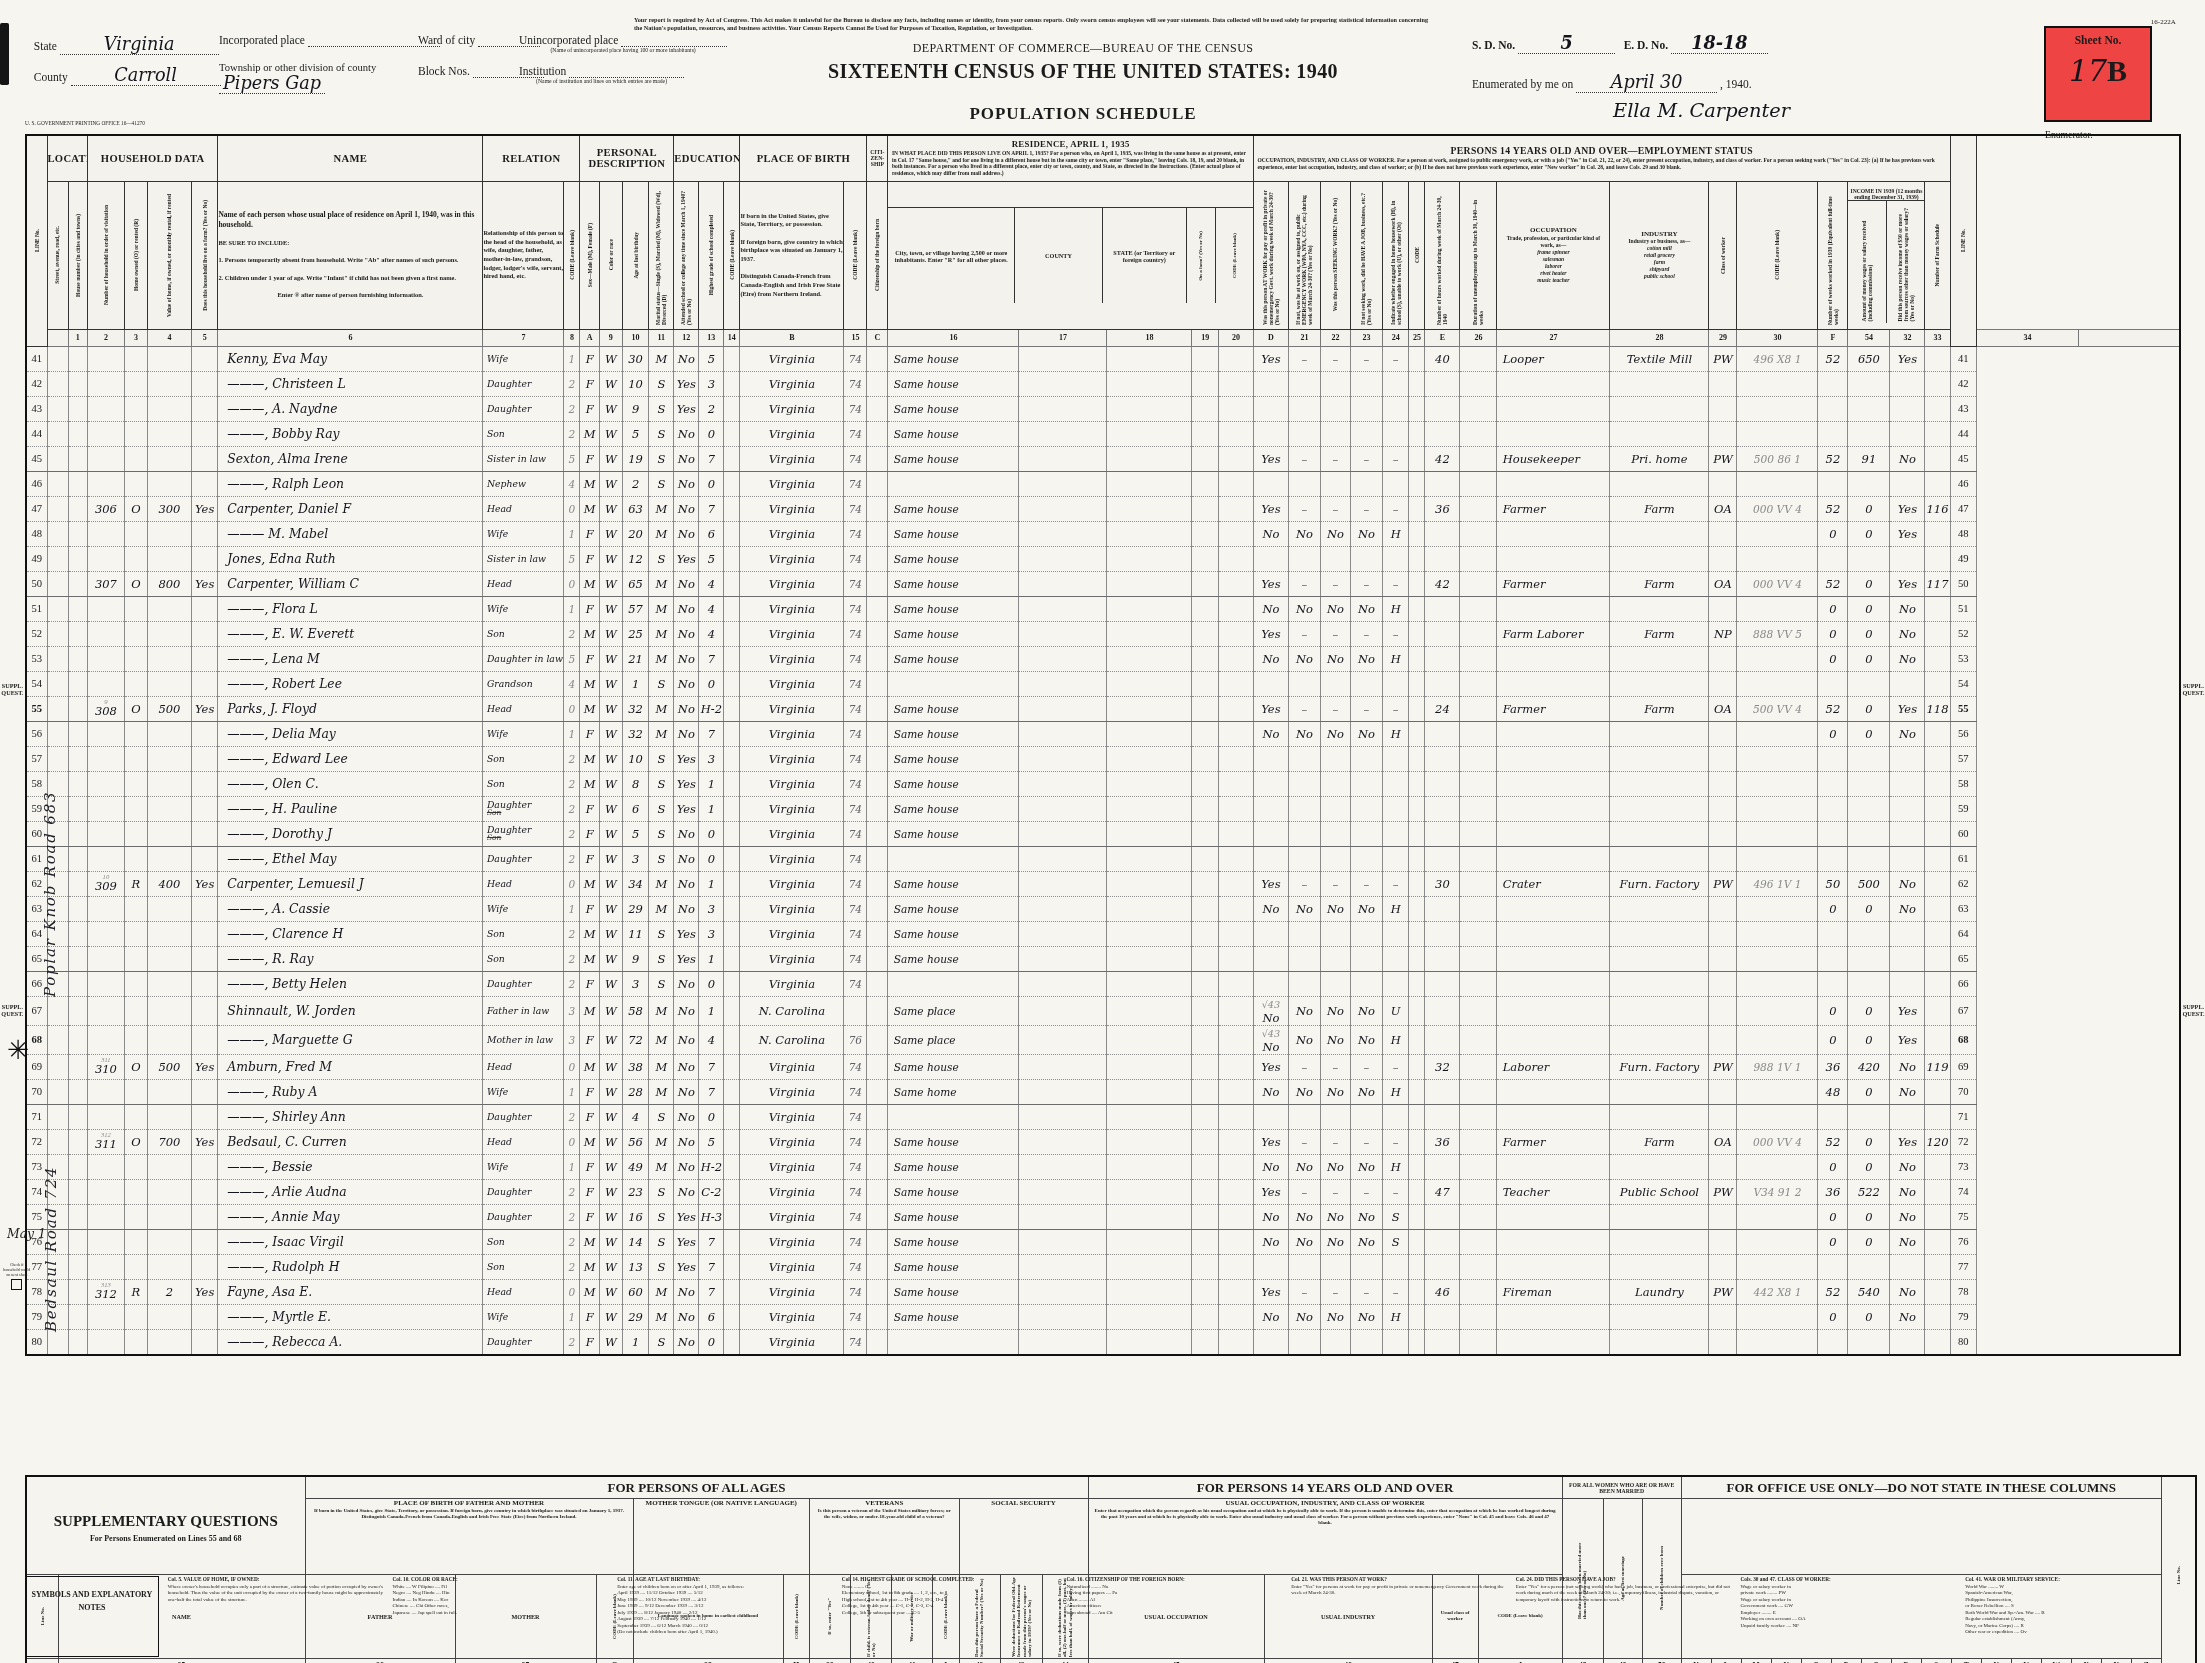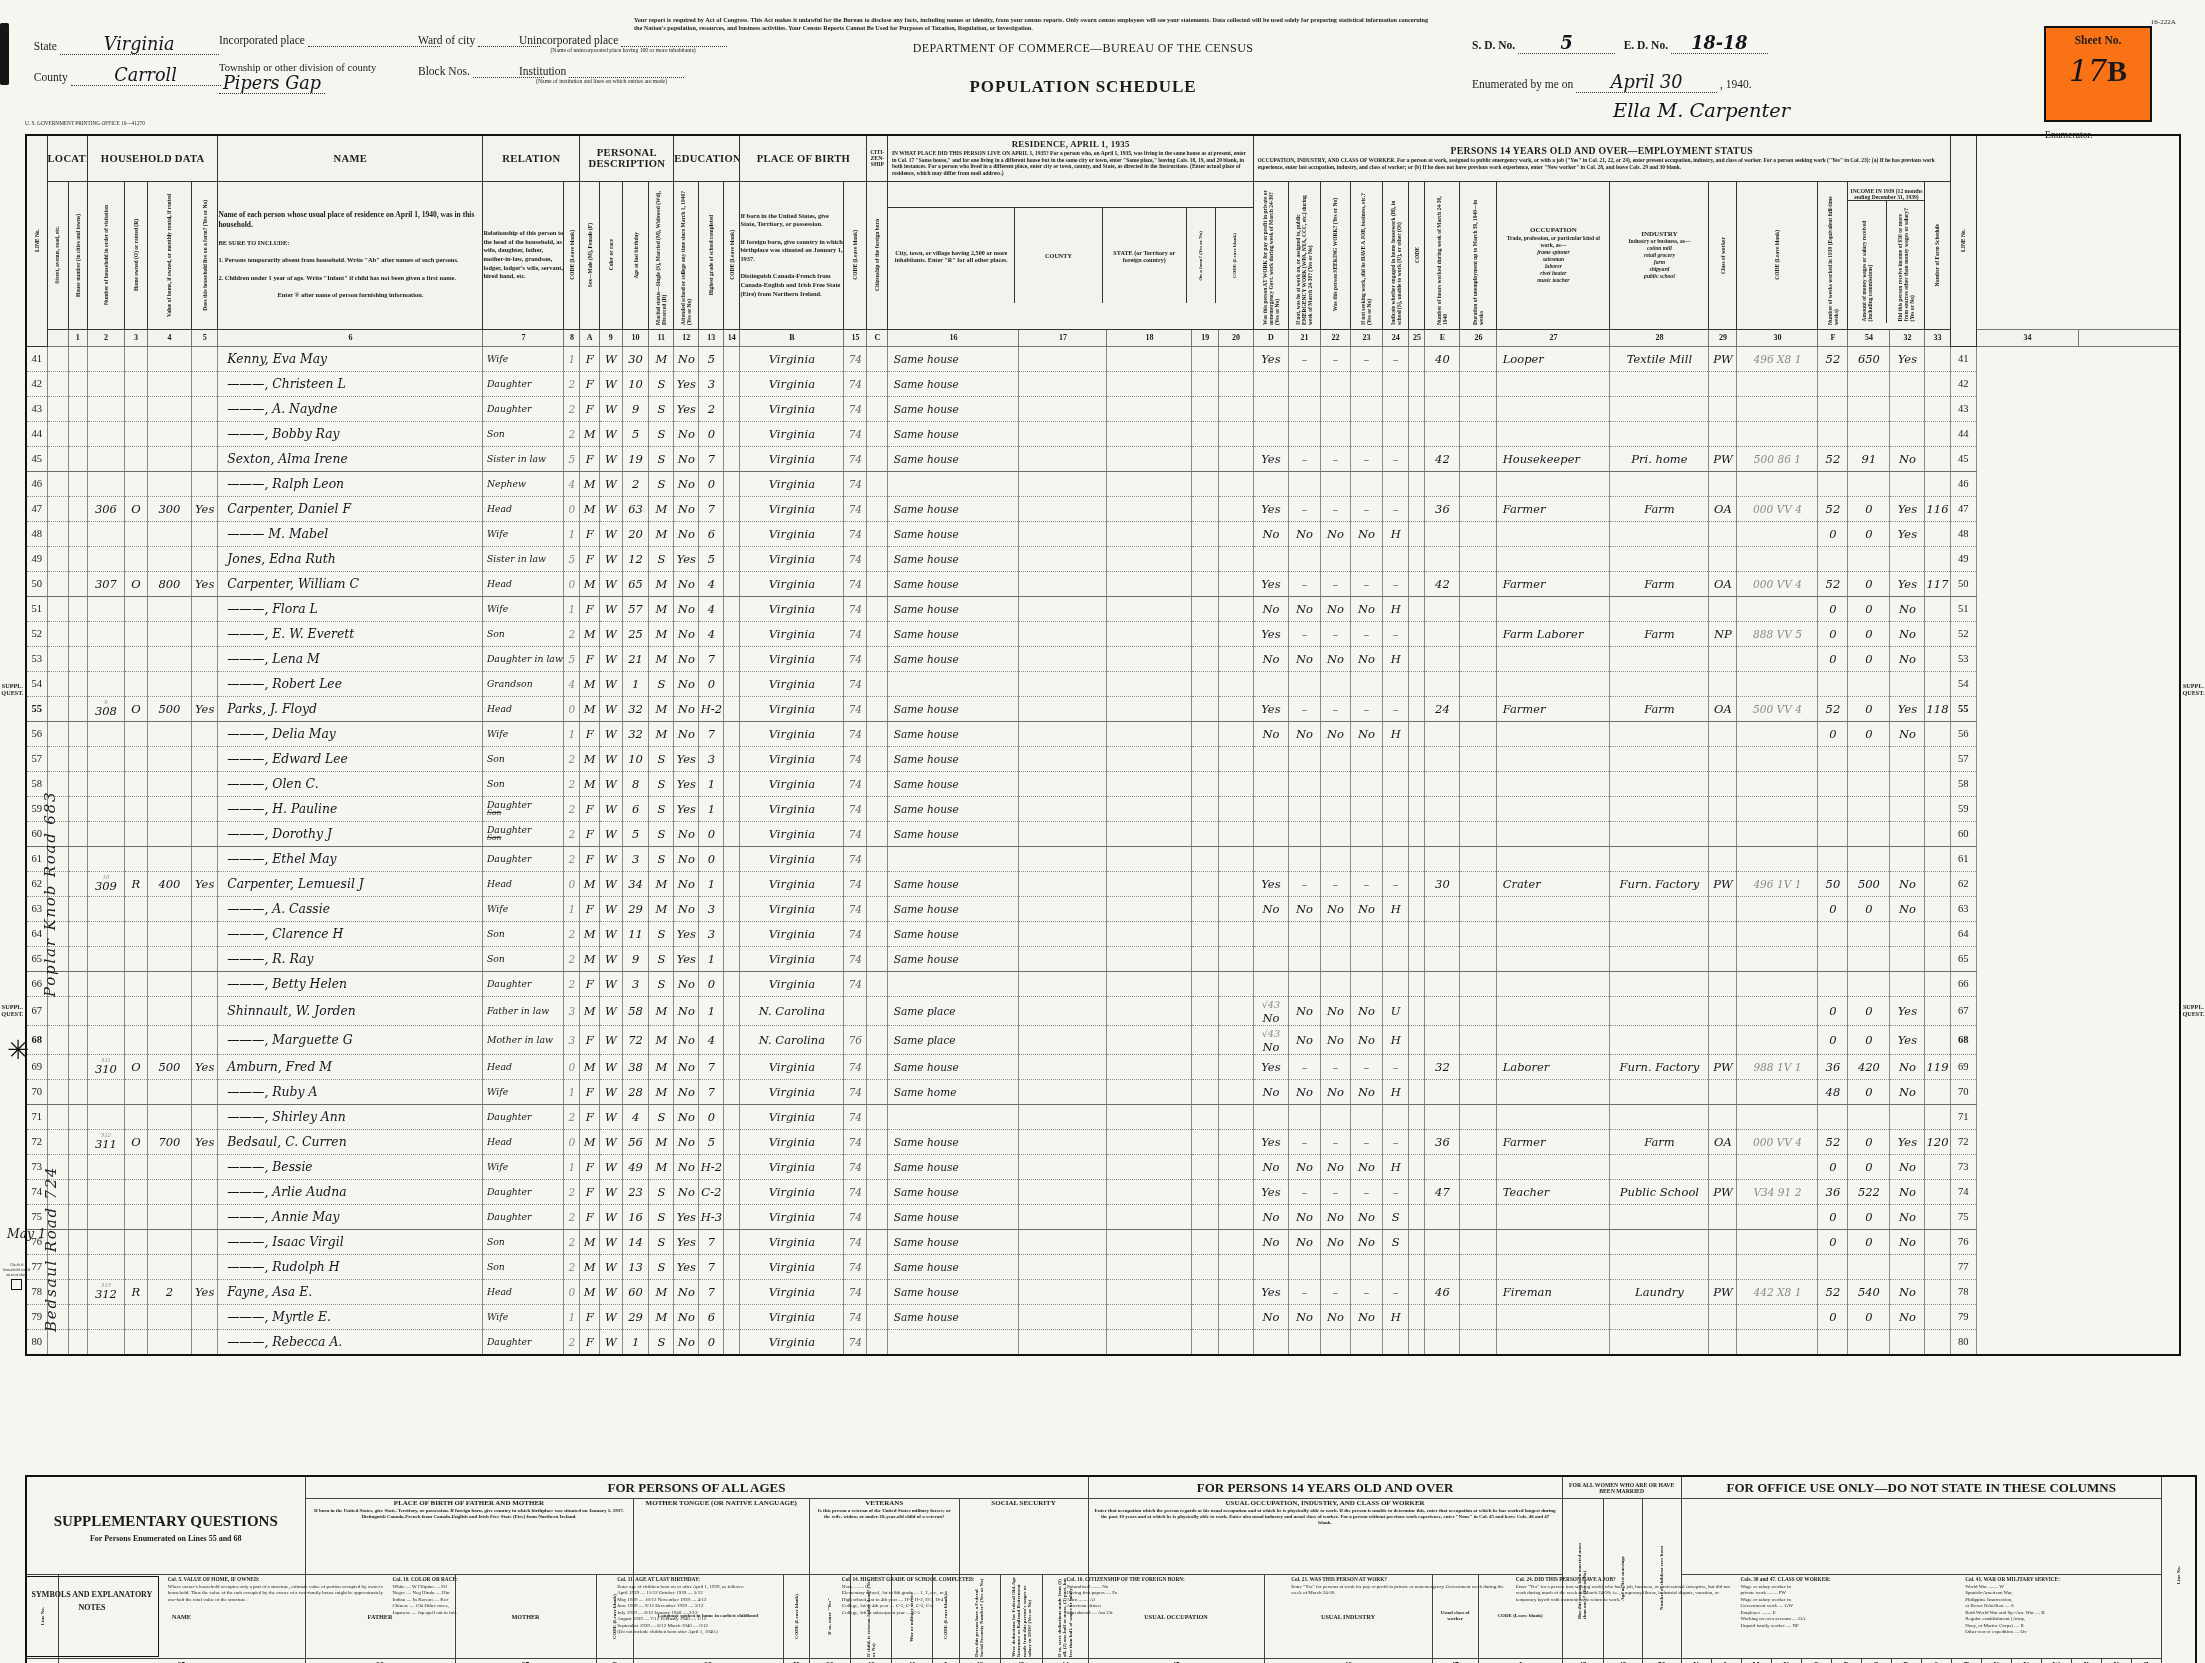--- a/index.html
+++ b/index.html
@@ -13,21 +13,21 @@
   .dept .d1{font-size:12px;font-weight:normal;letter-spacing:0.4px;}
   .dept .d2{font-size:20px;font-weight:bold;margin-top:3.5px;letter-spacing:0.4px;}
   .dept .d3{font-size:17px;font-weight:bold;margin-top:21px;letter-spacing:0.9px;}
   .fldrow{position:absolute;font-size:11.5px;white-space:nowrap;}
   .wrtline{display:inline-block;border-bottom:1.3px dotted #333;text-align:center;}
   .hw{font-family:"DejaVu Serif",serif;font-style:italic;color:#14141c;}
   .hwbig{font-size:17.6px;}
   .cap{font-size:5.7px;text-align:center;}
   .sdno{position:absolute;left:1447px;top:25px;font-size:11.5px;font-weight:bold;}
   .enum{position:absolute;left:1447px;top:65px;font-size:11.5px;}
-  .sheetbox{position:absolute;left:2019px;top:19.4px;width:104px;height:92px;border:2.6px solid #111;background:#f97316;text-align:center;}
+  .sheetbox{position:absolute;left:2019px;top:19.4px;width:104px;height:92px;border:2.6px solid #111;background:#ef4444;text-align:center;}
   .sheetbox .sb1{font-size:11.5px;font-weight:bold;margin-top:5.3px;}
   .sheetbox .sb2{font-size:30px;margin-top:7px;}
   .enumname{position:absolute;left:1588px;top:92px;font-size:19.4px;}
   .enumlbl{position:absolute;left:2020px;top:122px;font-size:9.7px;}
   .gpo{position:absolute;left:0px;top:113px;font-size:5.3px;}
   .scanblob{position:absolute;left:0;top:23px;width:8.8px;height:62px;background:#151515;border-radius:1.8px;}
   
   table{border-collapse:collapse;table-layout:fixed;}
   #mainwrap{position:absolute;left:25px;top:134px;width:2156px;}
   #maintbl{width:2156px;border:2.2px solid #111;}
@@ -141,20 +141,21 @@
       <div class="cap">(Name of unincorporated place having 100 or more inhabitants)</div>
     </div>
     <div class="fldrow" style="left:494px;top:58px;">
       <span>Institution</span>
       <span class="wrtline" style="width:115px;">&nbsp;</span>
       <div class="cap">(Name of institution and lines on which entries are made)</div>
     </div>
 
     <div class="dept">
       <div class="d1">DEPARTMENT OF COMMERCE—BUREAU OF THE CENSUS</div>
+      <div class="d2">SIXTEENTH CENSUS OF THE UNITED STATES: 1940</div>
       <div class="d3">POPULATION SCHEDULE</div>
     </div>
 
     <div class="sdno">
       <span>S. D. No.</span>
       <span class="wrtline" style="width:97px;"><span class="hw hwbig">5</span></span>
       &nbsp;&nbsp;<span>E. D. No.</span>
       <span class="wrtline" style="width:97px;"><span class="hw hwbig">18-18</span></span>
     </div>
     <div class="enum">

